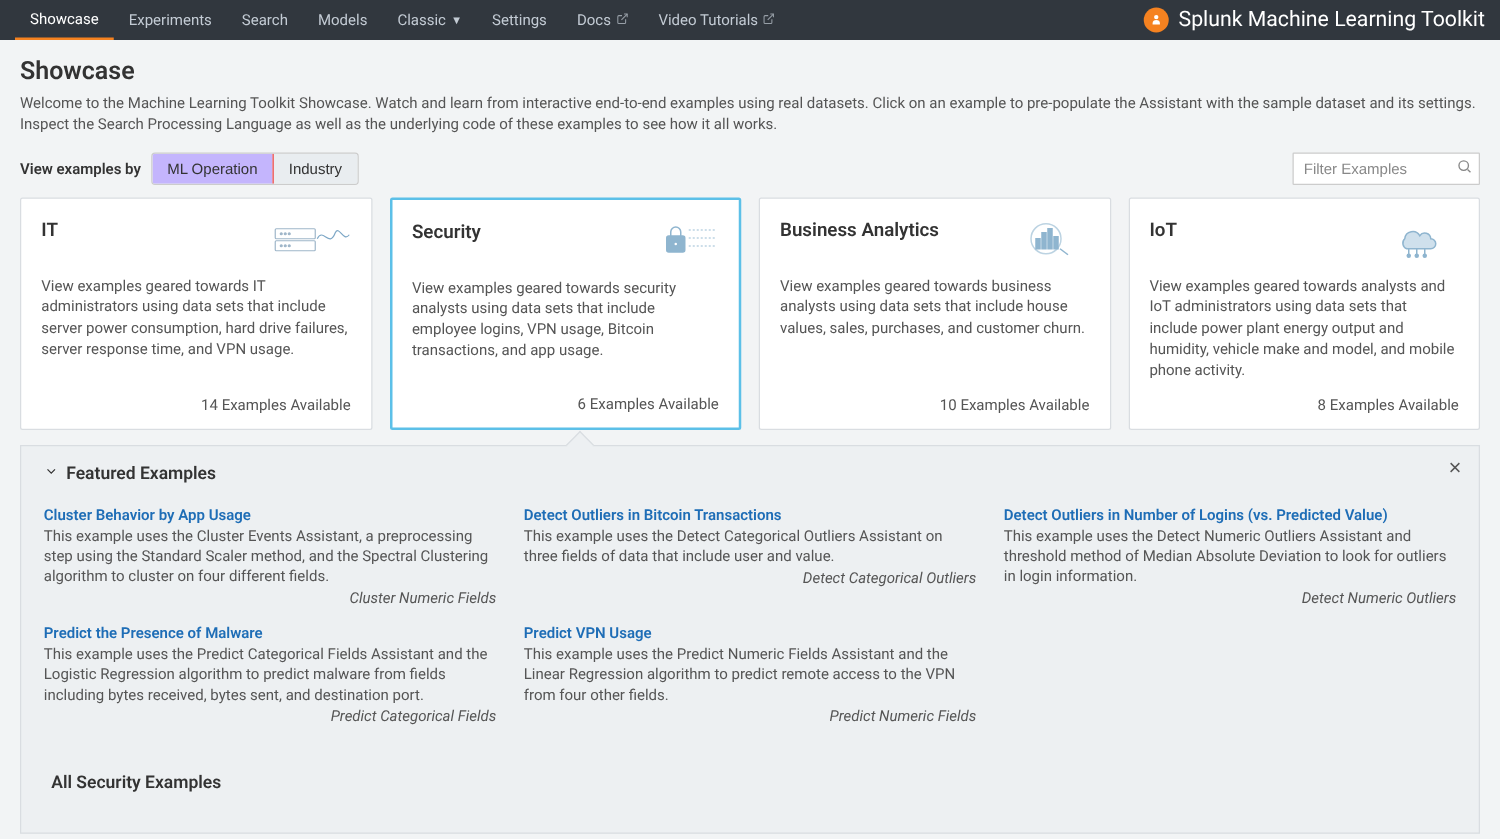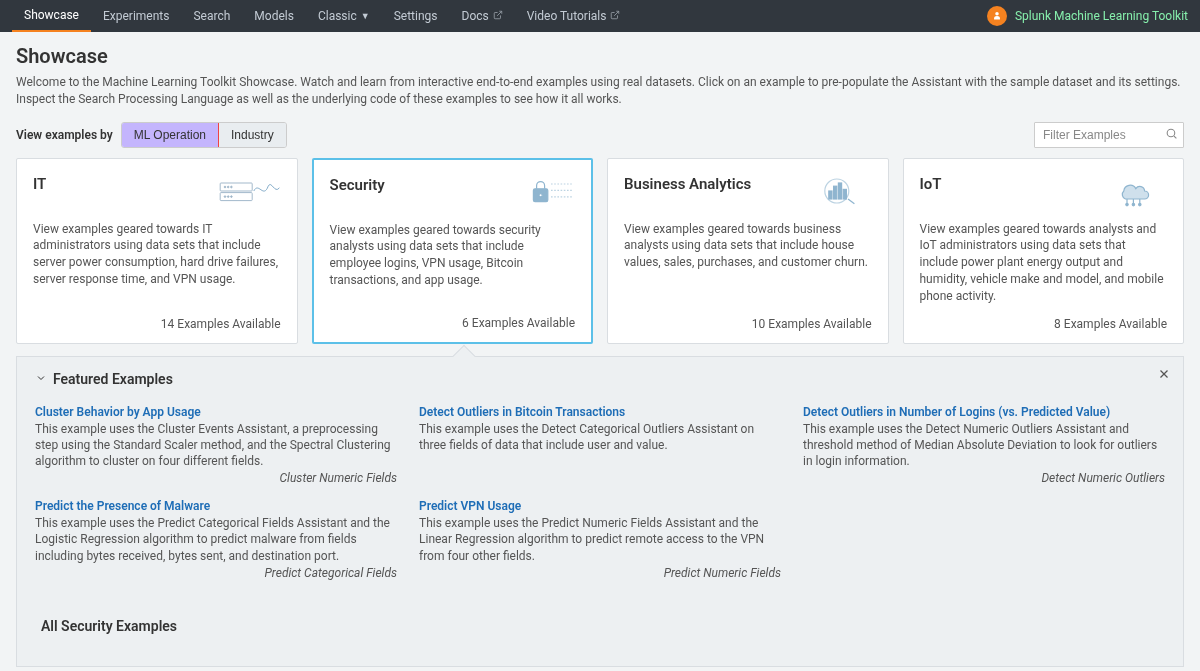--- a/index.html
+++ b/index.html
@@ -1,21 +1,21 @@
 <!DOCTYPE html>
 <html><head>
 <meta charset="utf-8">
 <style>
   * { box-sizing: border-box; margin: 0; padding: 0; }
   body { font-family: -apple-system, BlinkMacSystemFont, "Segoe UI", Roboto, Helvetica, Arial, sans-serif; background: #f2f4f5; color: #333; font-size: 13px; }
   .topnav { background: #31373e; color: #c3cbd4; height: 32px; display: flex; align-items: center; justify-content: space-between; padding: 0 12px; }
   .topnav-left { display: flex; align-items: center; height: 100%; }
   .topnav-item { padding: 0 12px; height: 100%; display: flex; align-items: center; font-size: 12px; cursor: pointer; color: #c3cbd4; gap: 4px; }
   .topnav-item.active { border-bottom: 2px solid #f58220; color: #fff; }
-  .topnav-right { display: flex; align-items: center; gap: 8px; font-size: 12px; color: #86efac; }
+  .topnav-right { display: flex; align-items: center; gap: 8px; font-size: 17px; color: #ffffff; }
   .brand-icon { width: 20px; height: 20px; border-radius: 50%; background: #f58220; display: inline-flex; align-items: center; justify-content: center; }
   .brand-icon svg { width: 14px; height: 14px; }
   .ext-icon { opacity: .7; }
   .page { padding: 12px 16px 24px; }
   .page-title { font-size: 20px; font-weight: 600; color: #333; margin-bottom: 6px; }
   .page-sub { font-size: 12px; color: #555; line-height: 1.4; max-width: 100%; margin-bottom: 14px; }
   .filter-row { display: flex; align-items: center; justify-content: space-between; margin-bottom: 10px; }
   .filter-left { display: flex; align-items: center; gap: 8px; }
   .filter-label { font-size: 12px; font-weight: 600; }
   .seg { display: flex; border: 1px solid #ccc; border-radius: 3px; overflow: hidden; }
@@ -214,20 +214,21 @@
 
     <div class="ex-grid">
       <div class="ex">
         <a class="ex-title">Cluster Behavior by App Usage</a>
         <div class="ex-desc">This example uses the Cluster Events Assistant, a preprocessing step using the Standard Scaler method, and the Spectral Clustering algorithm to cluster on four different fields.</div>
         <div class="ex-tag">Cluster Numeric Fields</div>
       </div>
       <div class="ex">
         <a class="ex-title">Detect Outliers in Bitcoin Transactions</a>
         <div class="ex-desc">This example uses the Detect Categorical Outliers Assistant on three fields of data that include user and value.</div>
+        <div class="ex-tag">Detect Categorical Outliers</div>
       </div>
       <div class="ex">
         <a class="ex-title">Detect Outliers in Number of Logins (vs. Predicted Value)</a>
         <div class="ex-desc">This example uses the Detect Numeric Outliers Assistant and threshold method of Median Absolute Deviation to look for outliers in login information.</div>
         <div class="ex-tag">Detect Numeric Outliers</div>
       </div>
       <div class="ex">
         <a class="ex-title">Predict the Presence of Malware</a>
         <div class="ex-desc">This example uses the Predict Categorical Fields Assistant and the Logistic Regression algorithm to predict malware from fields including bytes received, bytes sent, and destination port.</div>
         <div class="ex-tag">Predict Categorical Fields</div>

